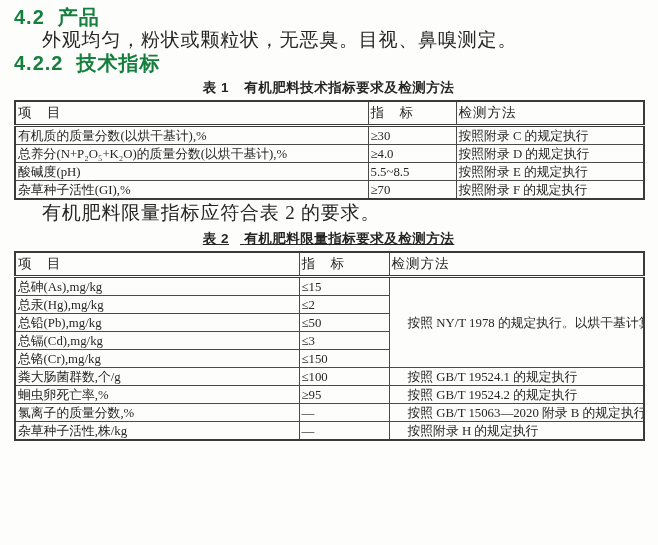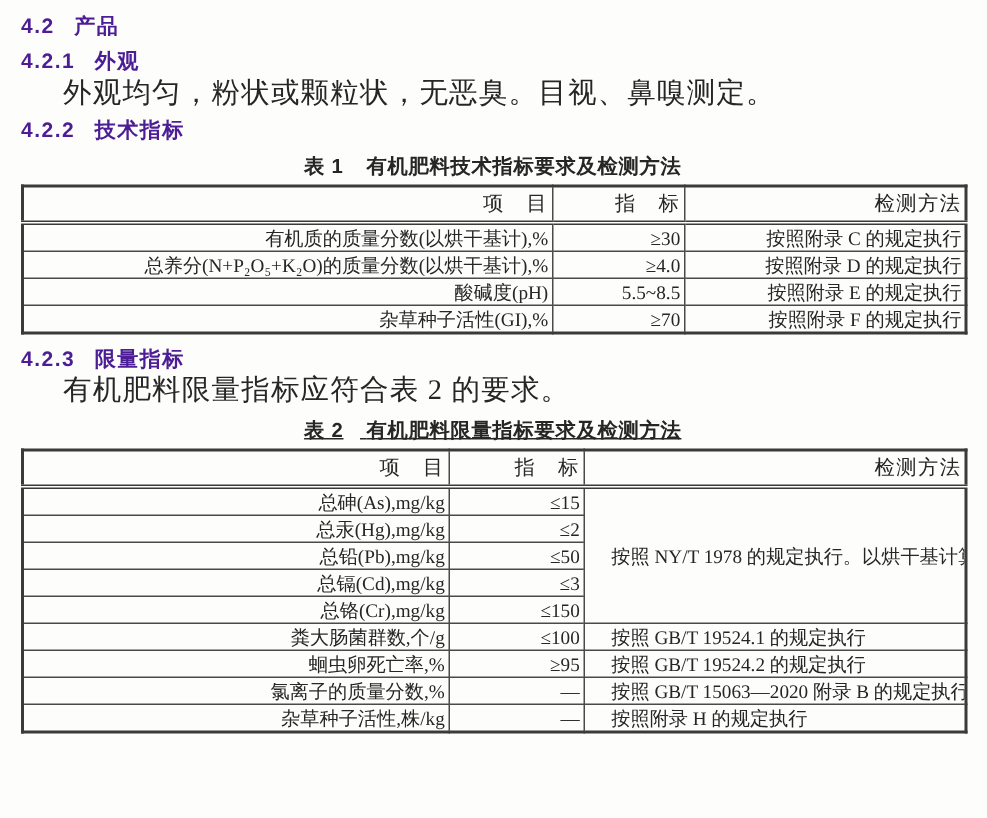--- a/index.html
+++ b/index.html
@@ -8,22 +8,22 @@
     background:#fdfdfb;
     font-family:"Liberation Serif", serif;
     color:#262626;
     overflow:hidden;
   }
   .page { box-sizing:border-box; width:658px; height:545px; padding:6px 15px 0 14px; }
 
   .heading {
     display:flex; align-items:baseline;
     font-family:"Liberation Sans", sans-serif;
-    font-weight:bold; font-size:14px; line-height:18px;
-    color:#4c1d95;
+    font-weight:bold; font-size:20px; line-height:18px;
+    color:#15803d;
   }
   .heading .h-num { letter-spacing:1px; }
   .heading .h-label { margin-left:13px; letter-spacing:1px; }
   .mt-top { margin-top:2px; }
   .mt-h { margin-top:5px; }
 
   .para {
     font-size:19px; line-height:18px;
     padding-left:28px; margin-top:5px;
     letter-spacing:0.8px;
@@ -37,21 +37,21 @@
   }
   .caption .c-prefix { margin-right:11px; }
 
   table {
     width:629px; margin-top:4px;
     border-collapse:collapse; table-layout:fixed;
     border:2px solid #3a3a3a;
   }
   th, td {
     border:1px solid #4a4a4a;
-    text-align:right; vertical-align:middle;
+    text-align:left; vertical-align:middle;
     font-size:12.8px; line-height:16px;
     padding:0 2px; overflow:hidden; white-space:nowrap;
     font-weight:normal;
   }
   thead th {
     height:22px; font-size:13.5px;
     border-bottom:3px double #3a3a3a;
     letter-spacing:1px;
   }
   tbody td { height:17px; }
@@ -69,24 +69,20 @@
 </head>
 <body>
 
 <div class="page">
 
   <div class="heading mt-top">
     <span class="h-num">4.2</span>
     <span class="h-label">产品</span>
   </div>
 
-  <div class="heading mt-h">
-    <span class="h-num">4.2.1</span>
-    <span class="h-label">外观</span>
-  </div>
 
   <div class="para">外观均匀，粉状或颗粒状，无恶臭。目视、鼻嗅测定。</div>
 
   <div class="heading mt-h">
     <span class="h-num">4.2.2</span>
     <span class="h-label">技术指标</span>
   </div>
 
 
   <div class="caption">
@@ -124,24 +120,20 @@
         <td>按照附录 E 的规定执行</td>
       </tr>
       <tr>
         <td>杂草种子活性(GI),%</td>
         <td>≥70</td>
         <td>按照附录 F 的规定执行</td>
       </tr>
     </tbody>
   </table>
 
-  <div class="heading h-423">
-    <span class="h-num">4.2.3</span>
-    <span class="h-label">限量指标</span>
-  </div>
 
   <div class="para para-tight">有机肥料限量指标应符合表 2 的要求。</div>
 
   <div class="caption caption-t2">
     <span class="c-prefix">表 2</span>
     <span>有机肥料限量指标要求及检测方法</span>
   </div>
 
   <table class="t2">
     <colgroup>

